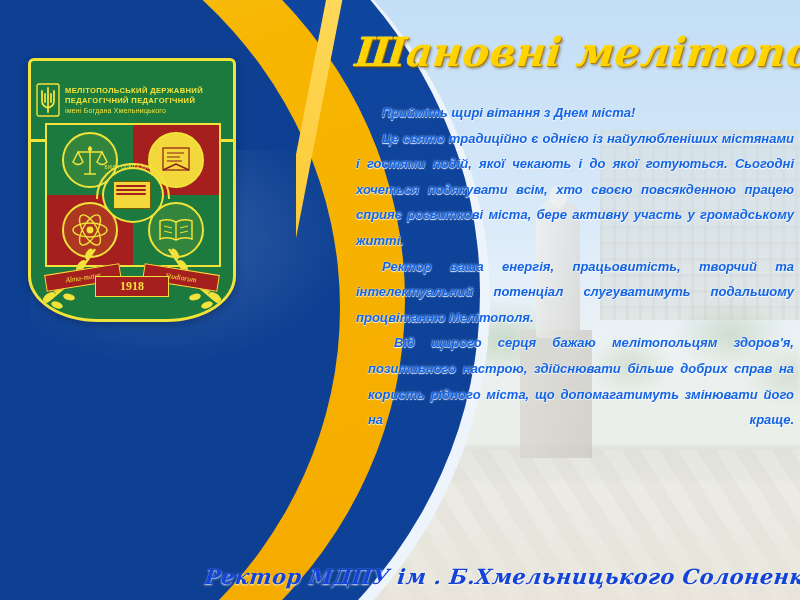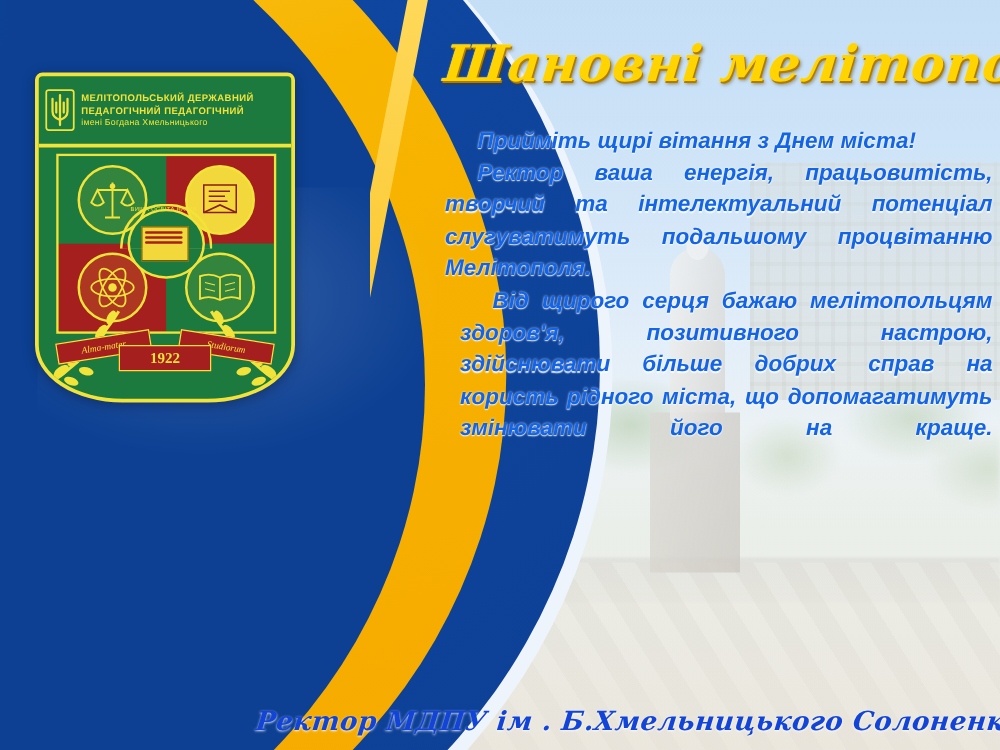--- a/index.html
+++ b/index.html
@@ -118,21 +118,21 @@
     position:absolute;left:28px;top:58px;width:202px;height:258px;
     background:#1d7a3e;
     border:3px solid #f2e33a;
     border-radius:6px 6px 70px 70px / 6px 6px 46px 46px;
     box-shadow:0 2px 10px rgba(0,0,0,.30);
     overflow:hidden;
   }
   .emblem-head{
     position:relative;height:54px;
     border-bottom:3px solid #f2e33a;
-    display:flex;align-items:center;gap:5px;padding:0 5px;
+    display:flex;align-items:center;gap:5px;padding:12px 5px;
   }
   .trident{
     width:24px;height:34px;flex:0 0 auto;
     display:flex;align-items:center;justify-content:center;
   }
   .trident svg{display:block}
   .emblem-head-text{
     display:flex;flex-direction:column;justify-content:center;gap:1px;
   }
   .emblem-head-text span{
@@ -213,21 +213,21 @@
     font-style:italic;font-weight:bold;
     font-size:40px;line-height:56px;letter-spacing:.5px;
     text-align:center;white-space:nowrap;
     text-shadow:1px 1px 0 #b07b00, 2px 2px 3px rgba(90,60,0,.55), 0 0 1px #ffef9a;
     transform:skewX(-6deg);
   }
 
   .body-text{
     position:absolute;left:356px;top:100px;width:438px;
     color:#1464e6;
-    font-size:18px;line-height:25.6px;
+    font-size:13px;line-height:25.6px;
     font-weight:bold;font-style:italic;
     text-align:justify;
     text-shadow:0 1px 1px rgba(255,255,255,.85),0 0 2px rgba(255,255,255,.7);
   }
   .body-text p{margin:0;text-indent:26px;}
   .body-text p:last-child{text-align:justify;}
   .body-text p.last-line-full{text-align:justify;text-align-last:justify;margin-left:12px;}
 
   .sign-band{
     position:absolute;left:0;right:0;bottom:0;height:50px;
@@ -362,28 +362,29 @@
           <ellipse cx="56" cy="13" rx="6" ry="3.2" transform="rotate(-62 56 13)"></ellipse>
           <ellipse cx="24" cy="64" rx="6" ry="3.2" transform="rotate(20 24 64)"></ellipse>
           <ellipse cx="36" cy="56" rx="6" ry="3.2" transform="rotate(14 36 56)"></ellipse>
         </g>
       </svg>
     </span>
 
     <div class="ribbon">
       <div class="rib-seg rib-left">Alma-mater</div>
       <div class="rib-seg rib-right">Studiorum</div>
-      <div class="rib-seg rib-mid">1922</div>
+      <div class="rib-seg rib-mid">1918</div>
     </div>
   </div>
 
   <div class="title">Шановні мелітопольці!</div>
 
   <div class="body-text">
     <p>Прийміть щирі вітання з Днем міста!</p>
+    <p>Це свято традиційно є однією із найулюбленіших містянами і гостями подій, якої чекають і до якої готуються. Сьогодні хочеться подякувати всім, хто своєю повсякденною працею сприяє розвиткові міста, бере активну участь у громадському житті.</p>
     <p>Ректор ваша енергія, працьовитість, творчий та інтелектуальний потенціал слугуватимуть подальшому процвітанню Мелітополя.</p>
     <p class="last-line-full">Від щирого серця бажаю мелітопольцям здоров'я, позитивного настрою, здійснювати більше добрих справ на користь рідного міста, що допомагатимуть змінювати його на краще.</p>
   </div>
 
   <div class="sign-band"></div>
   <div class="signature">Ректор МДПУ ім . Б.Хмельницького Солоненко Анатолій</div>
 
 </div>
 
 </body></html>

